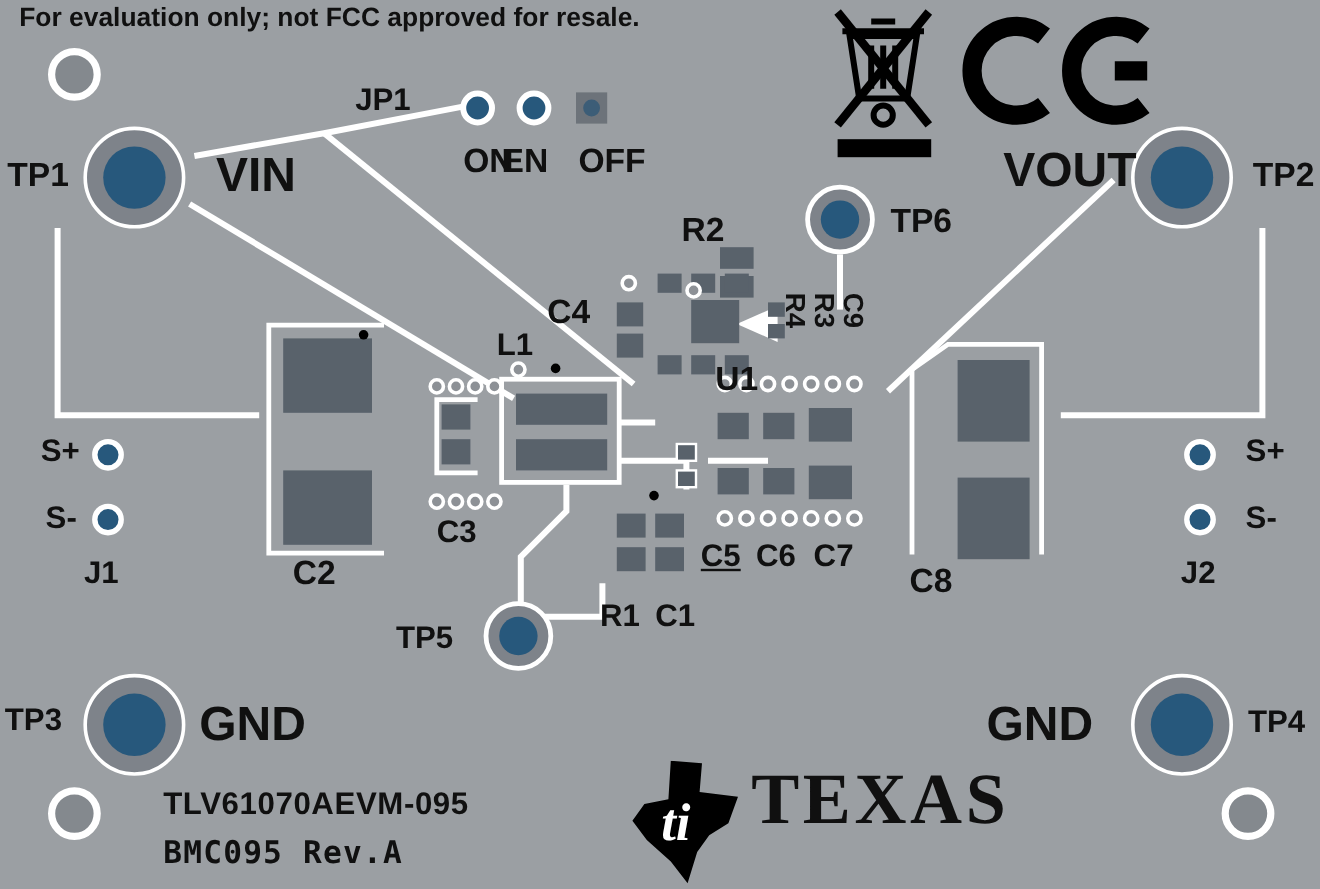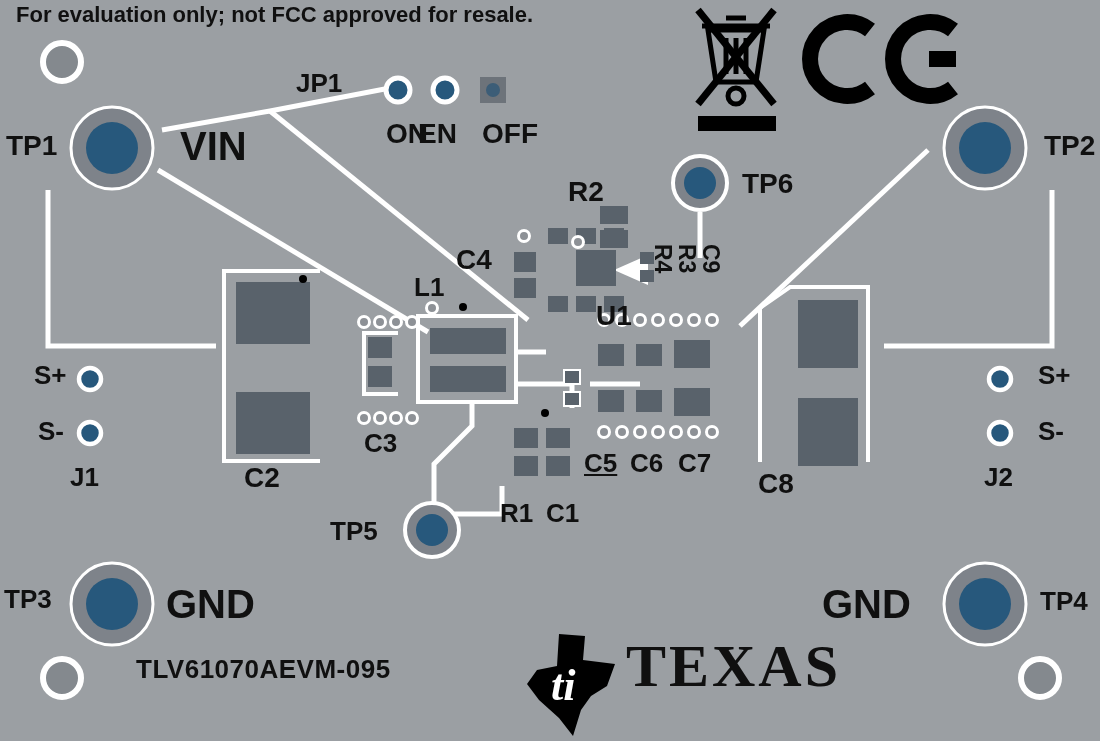--- a/index.html
+++ b/index.html
@@ -230,20 +230,21 @@
 
   <div class="lbl f22" style="left:16px;top:4px;">For evaluation only; not FCC approved for resale.</div>
 
   <div class="lbl f26" style="left:296px;top:70px;">JP1</div>
   <div class="lbl f28" style="left:338px;top:120px;margin-left:48px;">ON</div>
   <div class="lbl f28" style="left:418px;top:120px;">EN</div>
   <div class="lbl f28" style="left:454px;top:120px;margin-left:28px;">OFF</div>
 
   <div class="lbl f24" style="left:6px;top:132px;">TP1</div>
   <div class="lbl f36" style="left:180px;top:126px;">VIN</div>
+  <div class="lbl f36" style="left:836px;top:122px;">VOUT</div>
   <div class="lbl f24" style="left:1044px;top:132px;">TP2</div>
   <div class="lbl f24" style="left:742px;top:170px;">TP6</div>
 
   <div class="lbl f24" style="left:568px;top:178px;">R2</div>
   <div class="lbl f24" style="left:456px;top:246px;">C4</div>
   <div class="lbl f26" style="left:414px;top:274px;">L1</div>
   <div class="lbl f24" style="left:596px;top:302px;">U1</div>
 
   <div class="lbl rot" style="left:674px;top:244px;">R4</div>
   <div class="lbl rot" style="left:698px;top:244px;">R3</div>
@@ -267,16 +268,17 @@
   <div class="lbl f26" style="left:1038px;top:362px;">S+</div>
   <div class="lbl f26" style="left:1038px;top:418px;">S-</div>
   <div class="lbl f26" style="left:984px;top:464px;">J2</div>
 
   <div class="lbl f26" style="left:4px;top:586px;">TP3</div>
   <div class="lbl f36" style="left:166px;top:584px;">GND</div>
   <div class="lbl f36" style="left:822px;top:584px;">GND</div>
   <div class="lbl f26" style="left:1040px;top:588px;">TP4</div>
 
   <div class="lbl pn" style="left:136px;top:656px;">TLV61070AEVM-095</div>
+  <div class="lbl rev" style="left:136px;top:698px;">BMC095 Rev.A</div>
 
   <div class="lbl serif1" style="left:626px;top:636px;">TEXAS</div>
 
 </div>
 
 </body></html>

